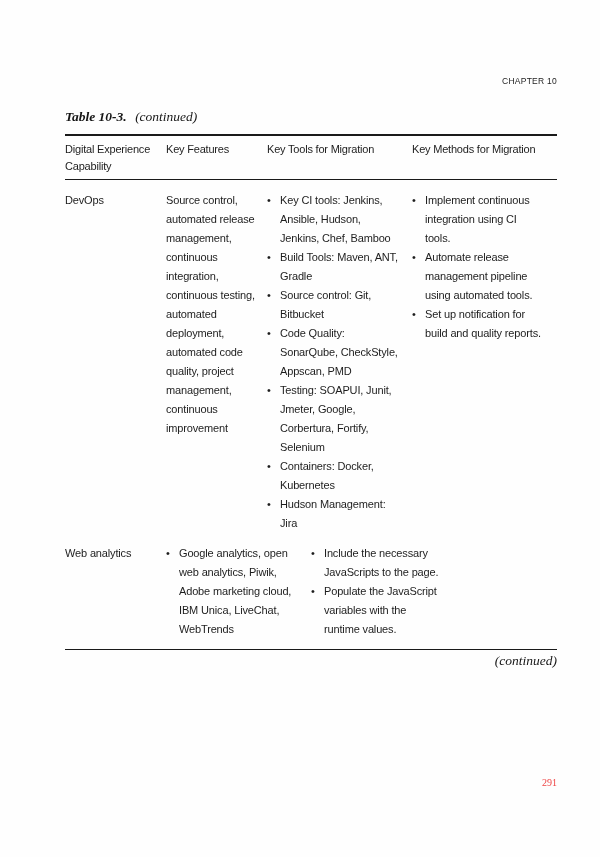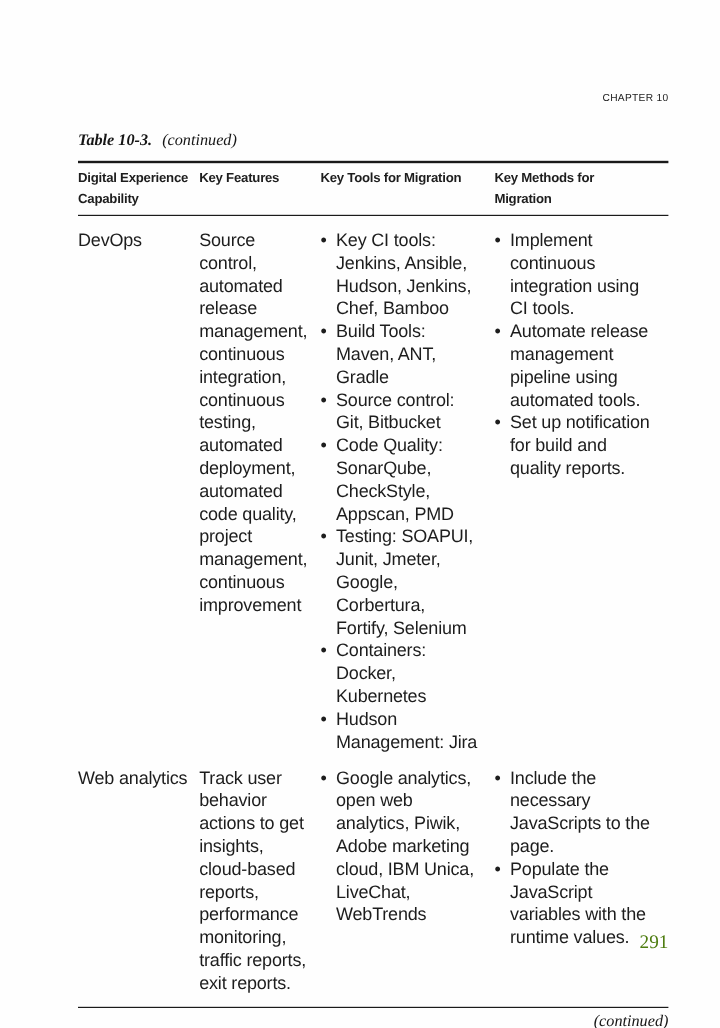--- a/index.html
+++ b/index.html
@@ -43,34 +43,34 @@
     margin-top: 9px;
     border-top: 2.5px solid #1a1a1a;
     border-bottom: 1.5px solid #1a1a1a;
   }
   .thead {
     display: flex;
     border-bottom: 1.5px solid #1a1a1a;
     padding: 5px 0 4px 0;
   }
   .th {
-    font-weight: bold;
+    font-weight: normal;
     font-size: 11px;
     line-height: 17px;
     letter-spacing: -0.2px;
     box-sizing: border-box;
   }
   .c1 { width: 101px; padding-right: 6px; }
   .c2 { width: 101px; padding-right: 8px; }
   .c3 { width: 145px; padding-right: 13px; }
   .c4 { width: 145px; padding-right: 13px; }
   .tbody { padding-bottom: 10px; }
   .trow { display: flex; padding-top: 11px; }
   .td {
-    font-size: 15px;
+    font-size: 11px;
     line-height: 19px;
     letter-spacing: -0.15px;
     box-sizing: border-box;
     color: #1d1d1d;
   }
   .bullet-item { display: flex; }
   .bullet-marker { width: 13px; flex: none; }
   .bullet-text { flex: 1; min-width: 0; }
   
   .continued-note {
@@ -80,22 +80,22 @@
     font-style: italic;
     font-size: 13.5px;
     color: #161616;
   }
   
   .page-number {
     position: absolute;
     top: 777px;
     right: 43px;
     font-family: "Liberation Serif", serif;
-    font-size: 16px;
-    color: #4d7c0f;
+    font-size: 10px;
+    color: #ef4444;
   }
 </style>
 </head>
 <body>
 
 <div class="page">
 
   <div class="running-head">
     <span>CHAPTER 10</span>
   </div>
@@ -156,21 +156,20 @@
               <span class="bullet-text">Automate release management pipeline using automated tools.</span>
             </div>
             <div class="bullet-item">
               <span class="bullet-marker">•</span>
               <span class="bullet-text">Set up notification for build and quality reports.</span>
             </div>
           </div>
         </div>
         <div class="trow">
           <div class="td c1">Web analytics</div>
-          <div class="td c2">Track user behavior actions to get insights, cloud-based reports, performance monitoring, traffic reports, exit reports.</div>
           <div class="td c3">
             <div class="bullet-item">
               <span class="bullet-marker">•</span>
               <span class="bullet-text">Google analytics, open web analytics, Piwik, Adobe marketing cloud, IBM Unica, LiveChat, WebTrends</span>
             </div>
           </div>
           <div class="td c4">
             <div class="bullet-item">
               <span class="bullet-marker">•</span>
               <span class="bullet-text">Include the necessary JavaScripts to the page.</span>

